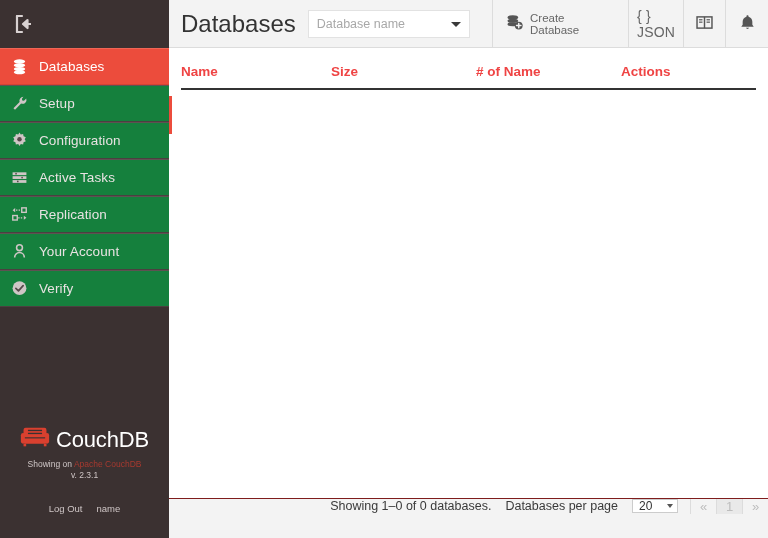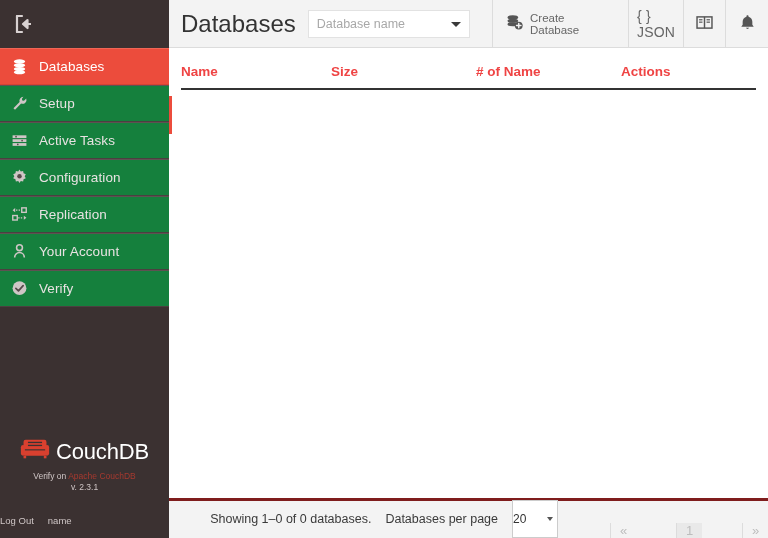--- a/index.html
+++ b/index.html
@@ -48,35 +48,35 @@
     flex: 0 0 22px;
   }
   .nav-item .nav-label { letter-spacing: .1px; }
 
   #sidebar-fill { flex: 1 1 auto; background: #3b3131; }
 
   #footer-brand {
     position: absolute; left: 0; bottom: 0;
     width: 169px;
     background: #3b3131;
-    padding-bottom: 12px;
+    padding-bottom: 24px;
     text-align: center;
   }
   #logo-row {
     display: flex; align-items: center; justify-content: center;
     gap: 6px; margin-bottom: 6px;
   }
   #logo-word { color: #ffffff; font-size: 22px; letter-spacing: -.2px; }
   #version-line {
     color: #cfc6c6; font-size: 8.5px; line-height: 11px;
   }
   #version-line a { color: #a6392f; text-decoration: none; }
   #account-row {
     margin-top: 22px;
-    display: flex; justify-content: flex-start; gap: 14px;
+    display: flex; justify-content: center; gap: 14px;
     font-size: 9.5px; color: #cfc6c6;
   }
   #account-row span { cursor: pointer; }
 
   
   #main {
     flex: 1 1 auto; height: 538px;
     position: relative;
     background: #ffffff;
     display: flex; flex-direction: column;
@@ -156,38 +156,37 @@
 
   #red-edge {
     position: absolute; left: 0; top: 48px;
     width: 3px; height: 38px; background: #ec4c3c;
   }
 
   
   #footerbar {
     height: 40px; width: 100%;
     background: #f3f3f3;
-    border-top: 3px solid #7f1d1d;
-    display: flex; align-items: flex-end; justify-content: flex-end;
+    border-top: 1px solid #7f1d1d;
+    display: flex; align-items: flex-start; justify-content: flex-end;
     flex: 0 0 40px;
-    gap: 40px;
   }
   #pager-info {
     display: flex; align-items: center; gap: 14px;
     padding-right: 12px;
     font-size: 12.5px; color: #3a3a3a;
   }
   #per-page-select {
-    width: 46px; height: 38px;
+    width: 46px; height: 14px;
     border: 1px solid #cccccc;
     background: #fff;
     font-family: "Liberation Sans", sans-serif;
     font-size: 12px; color: #333;
     display: flex; align-items: center; justify-content: space-between;
-    padding: 0 4px 0 0;
+    padding: 0 4px 0 6px;
     cursor: pointer;
   }
   .caret-sm {
     width: 0; height: 0;
     border-left: 3.5px solid transparent;
     border-right: 3.5px solid transparent;
     border-top: 4px solid #555;
   }
   .pg-btn {
     width: 26px;
@@ -234,39 +233,39 @@
           <svg viewBox="0 0 22 22" width="19" height="19">
             <path d="M15.5 3.2a4.6 4.6 0 0 0-4.4 6.1L4 16.4l1.8 1.8 7.1-7.1a4.6 4.6 0 0 0 5.9-5.9l-2.6 2.6-2-.4-.4-2z" fill="#cfc6c6"></path>
           </svg>
         </span>
         <span class="nav-label">Setup</span>
       </div>
 
       <div class="nav-item">
         <span class="nav-icon">
           <svg viewBox="0 0 22 22" width="19" height="19">
+            <path d="M11 1.8l1.5 2.3 2.7-.6.5 2.7 2.6 1-1.3 2.4 1.3 2.4-2.6 1-.5 2.7-2.7-.6L11 17.4 9.5 15.1l-2.7.6-.5-2.7-2.6-1L5 9.6 3.7 7.2l2.6-1 .5-2.7 2.7.6z" fill="#cfc6c6"></path>
+            <circle cx="11" cy="9.6" r="2.6" fill="#564a4a"></circle>
+          </svg>
+        </span>
+        <span class="nav-label">Configuration</span>
+      </div>
+
+      <div class="nav-item">
+        <span class="nav-icon">
+          <svg viewBox="0 0 22 22" width="19" height="19">
             <rect x="3" y="5" width="16" height="3.2" fill="#cfc6c6"></rect>
             <rect x="3" y="9.5" width="16" height="3.2" fill="#cfc6c6"></rect>
             <rect x="3" y="14" width="16" height="3.2" fill="#cfc6c6"></rect>
             <circle cx="7" cy="6.6" r="1" fill="#564a4a"></circle>
             <circle cx="14" cy="11.1" r="1" fill="#564a4a"></circle>
             <circle cx="9" cy="15.6" r="1" fill="#564a4a"></circle>
           </svg>
         </span>
         <span class="nav-label">Active Tasks</span>
-      </div>
-
-      <div class="nav-item">
-        <span class="nav-icon">
-          <svg viewBox="0 0 22 22" width="19" height="19">
-            <path d="M11 1.8l1.5 2.3 2.7-.6.5 2.7 2.6 1-1.3 2.4 1.3 2.4-2.6 1-.5 2.7-2.7-.6L11 17.4 9.5 15.1l-2.7.6-.5-2.7-2.6-1L5 9.6 3.7 7.2l2.6-1 .5-2.7 2.7.6z" fill="#cfc6c6"></path>
-            <circle cx="11" cy="9.6" r="2.6" fill="#564a4a"></circle>
-          </svg>
-        </span>
-        <span class="nav-label">Configuration</span>
       </div>
 
       <div class="nav-item">
         <span class="nav-icon">
           <svg viewBox="0 0 22 22" width="19" height="19">
             <path d="M3 6 L6 3.6 L6 8.4 Z" fill="#cfc6c6"></path>
             <path d="M7 6 L12.5 6" stroke="#cfc6c6" stroke-width="1.4" stroke-dasharray="1.6 1.4"></path>
             <rect x="13.6" y="3.3" width="5.2" height="5.2" fill="none" stroke="#cfc6c6" stroke-width="1.6"></rect>
             <rect x="3.2" y="12.2" width="5.2" height="5.2" fill="none" stroke="#cfc6c6" stroke-width="1.6"></rect>
             <path d="M9.5 14.8 L15 14.8" stroke="#cfc6c6" stroke-width="1.4" stroke-dasharray="1.6 1.4"></path>
@@ -312,21 +311,21 @@
             <line x1="9" y1="5" x2="25" y2="5" stroke="#3b3131" stroke-width="1.5"></line>
             <line x1="9" y1="8.4" x2="25" y2="8.4" stroke="#3b3131" stroke-width="1.5"></line>
             <line x1="5.5" y1="13.4" x2="28.5" y2="13.4" stroke="#3b3131" stroke-width="1.3"></line>
             <rect x="4" y="20" width="3" height="3" fill="#d9402f"></rect>
             <rect x="27" y="20" width="3" height="3" fill="#d9402f"></rect>
           </svg>
         </span>
         <span id="logo-word">CouchDB</span>
       </div>
       <div id="version-line">
-        <span>Verify on</span>
+        <span>Showing on</span>
         <a href="#">Apache CouchDB</a>
         <br>
         <span>v. 2.3.1</span>
       </div>
       <div id="account-row">
         <span>Log Out</span>
         <span>name</span>
       </div>
     </div>
   </div>

